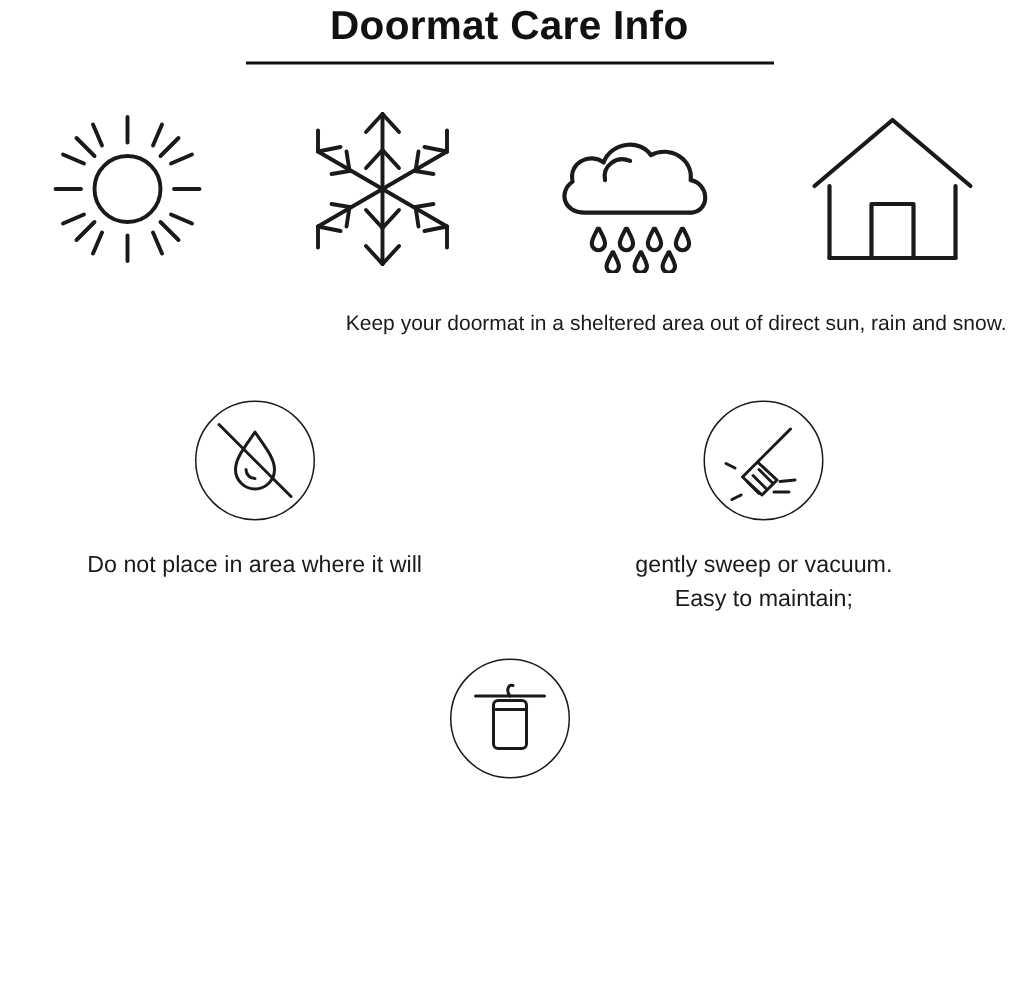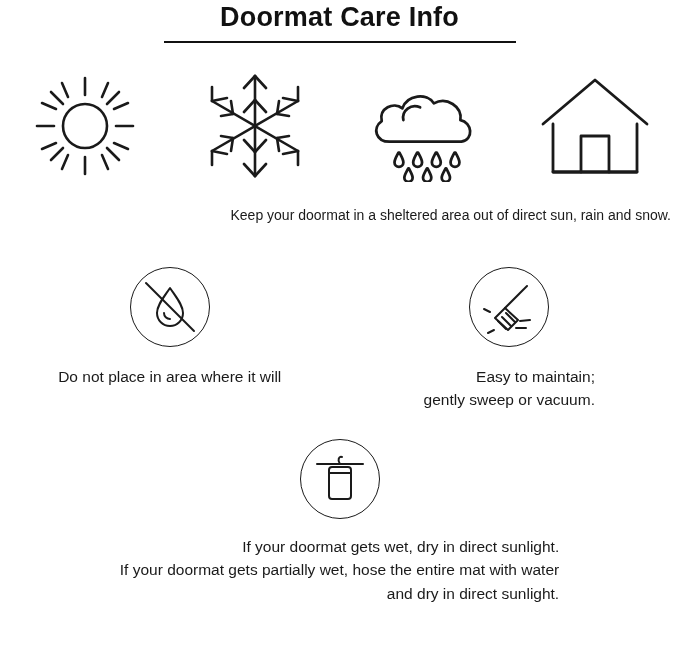--- a/index.html
+++ b/index.html
@@ -93,21 +93,21 @@
     display: flex;
     align-items: center;
     justify-content: center;
     box-sizing: border-box;
     overflow: hidden;
   }
   .cap {
     margin-top: 18px;
     font-size: 15.5px;
     line-height: 1.5;
-    text-align: right;
+    text-align: center;
     color: #1a1a1a;
   }
   .cap .line { display: block; white-space: nowrap; }
 
   
   .bottom {
     margin-top: 28px;
     display: flex;
     flex-direction: column;
     align-items: center;
@@ -243,36 +243,31 @@
           <line x1="28" y1="53" x2="36" y2="61"></line>
           <line x1="32" y1="49" x2="41" y2="58"></line>
           <line x1="36" y1="45" x2="45" y2="54"></line>
           <line x1="24" y1="62" x2="18" y2="65"></line>
           <line x1="46" y1="60" x2="56" y2="60"></line>
           <line x1="50" y1="53" x2="60" y2="52"></line>
           <line x1="20" y1="44" x2="14" y2="41"></line>
         </svg>
       </div>
       <div class="cap">
+        <span class="line">gently sweep or vacuum.</span>
         <span class="line">Easy to maintain;</span>
-        <span class="line">gently sweep or vacuum.</span>
       </div>
     </div>
 
   </div>
 
   <div class="bottom">
     <div class="circle-icon">
       <svg width="78" height="78" viewBox="0 0 78 78" fill="none" stroke="#1a1a1a" stroke-width="2" stroke-linecap="round" stroke-linejoin="round">
         <line x1="16" y1="24" x2="62" y2="24"></line>
         <path d="M39 24 C36 20 38 16 41 17"></path>
         <rect x="28" y="27" width="22" height="32" rx="3"></rect>
         <line x1="28" y1="33" x2="50" y2="33"></line>
       </svg>
     </div>
-    <div class="cap">
-      <span class="line">If your doormat gets wet, dry in direct sunlight.</span>
-      <span class="line">If your doormat gets partially wet, hose the entire mat with water</span>
-      <span class="line">and dry in direct sunlight.</span>
-    </div>
   </div>
 
 </div>
 
 </body></html>

